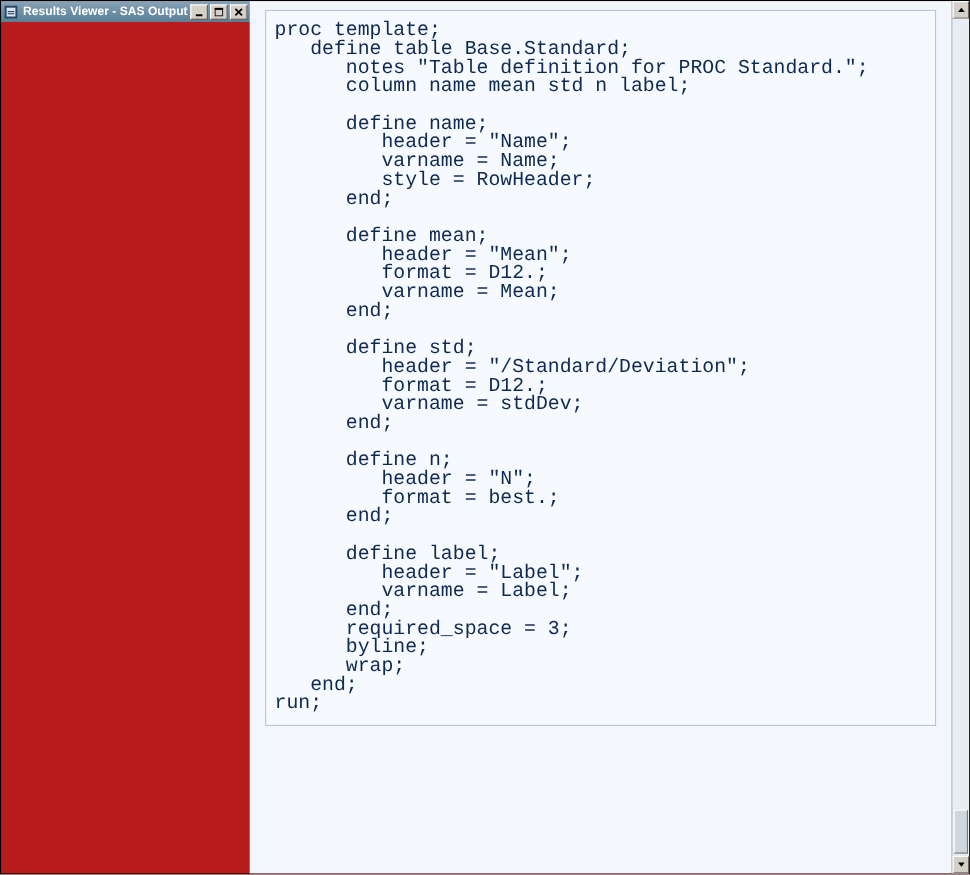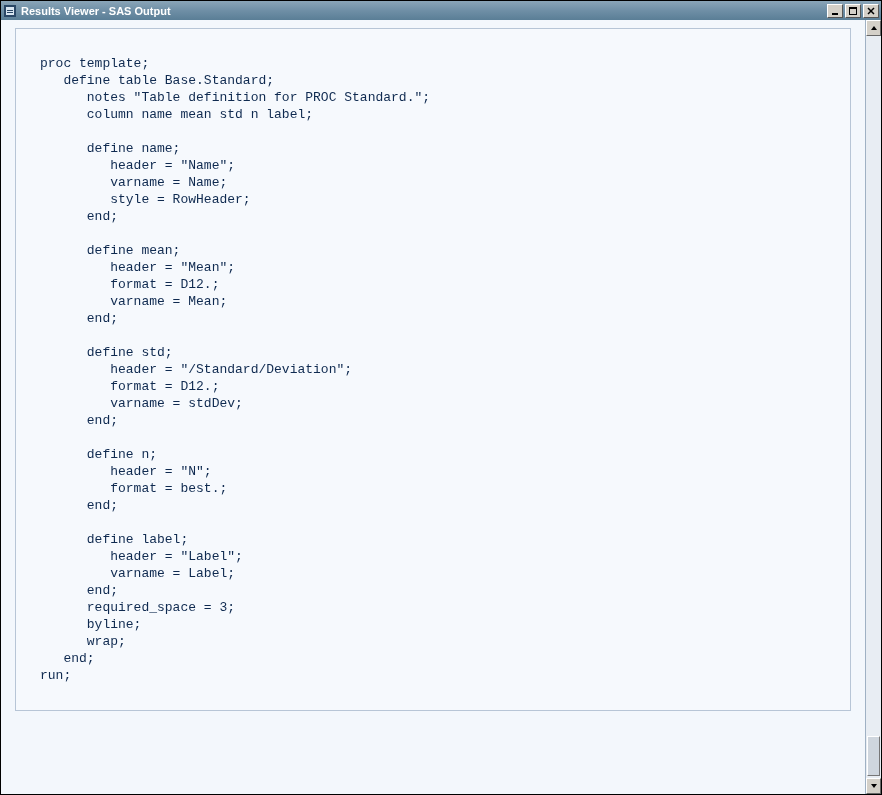--- a/index.html
+++ b/index.html
@@ -9,23 +9,23 @@
     background: #c0c0c0;
     width: 882px;
     height: 795px;
     overflow: hidden;
     position: relative;
   }
   .window {
     width: 882px;
     height: 795px;
     border: 1px solid #000;
-    background: #f97316;
-    display: flex;
-    flex-direction: column;
+    background: #b91c1c;
+    display: flex;
+    flex-direction: row;
   }
   .titlebar {
     height: 19px;
     background: linear-gradient(to bottom, #8aa5b8 0%, #6f8fa6 50%, #5a7e96 100%);
     display: flex;
     align-items: center;
     padding: 0 2px;
     color: #fff;
     font-size: 11px;
     font-weight: bold;
@@ -87,23 +87,23 @@
     font-size: 15px;
     margin: 4px 0 10px 0;
   }
   .code-frame {
     border: 1px solid #b7c5d6;
     background: #f6f9fd;
     padding: 10px 8px 10px 8px;
     margin: 0 4px;
   }
   pre.code {
-    margin: 16px;
+    margin: 0;
     font-family: "Courier New", Courier, monospace;
-    font-size: 13px;
+    font-size: 18px;
     line-height: 17px;
     color: #0f2a50;
     white-space: pre;
   }
 
   
   .vscrollbar {
     width: 16px;
     background: #dde3ea;
     border-left: 1px solid #9fb1c4;

